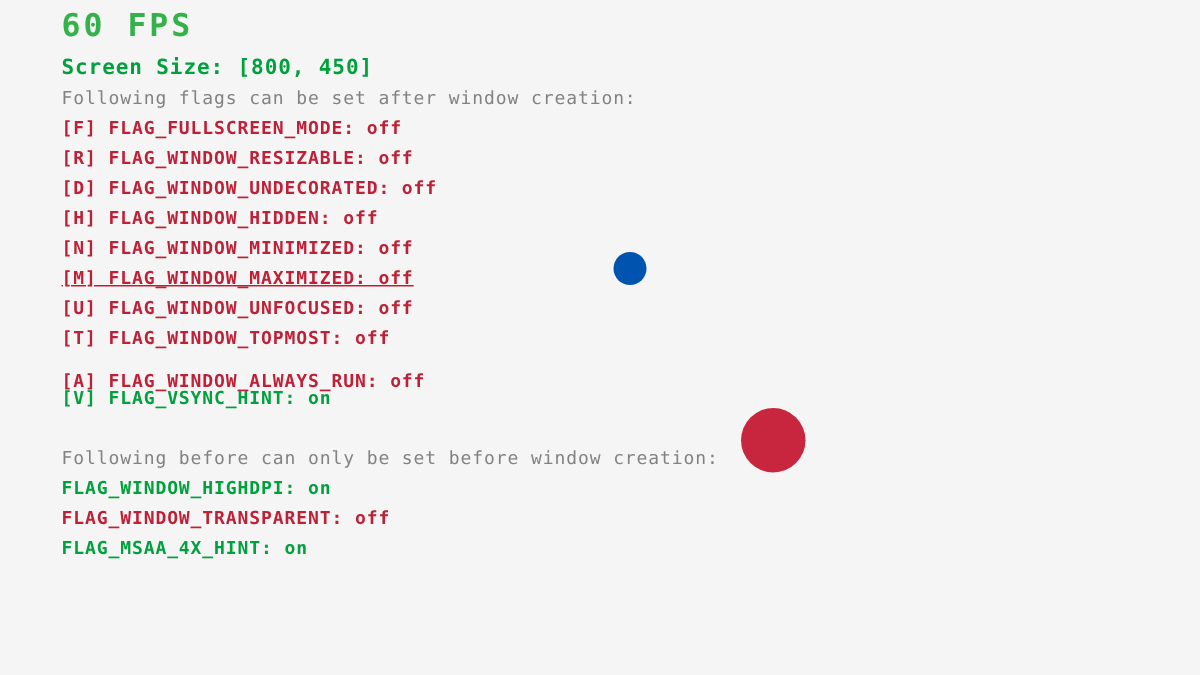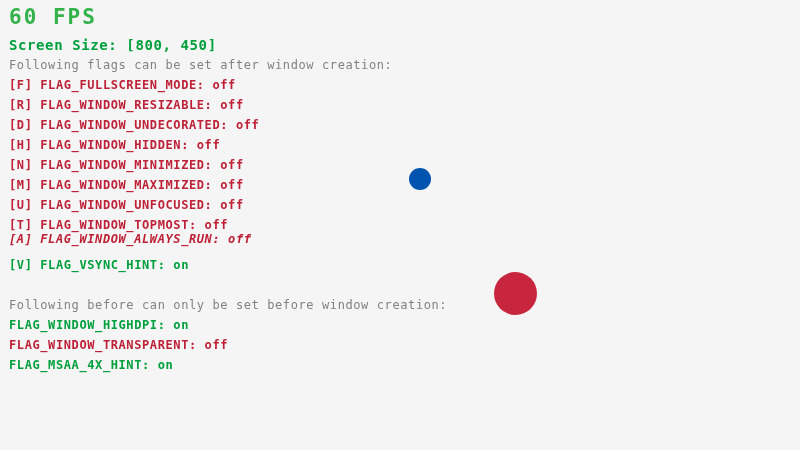--- a/index.html
+++ b/index.html
@@ -16,20 +16,21 @@
     font-family: "DejaVu Sans Mono", "Liberation Mono", monospace;
     -webkit-font-smoothing: none;
   }
 
   
   .txt {
     position: absolute;
     white-space: pre;
     letter-spacing: 0.5px;
     line-height: 1;
+    margin-left: 32px;
   }
 
   #fps-counter {
     left: 9px;
     top: 7px;
     font-size: 21px;
     font-weight: bold;
     letter-spacing: 2px;
     color: #33b249;
   }
@@ -74,24 +75,24 @@
 
   <div class="txt" id="screen-size-label">Screen Size: [800, 450]</div>
 
   <div id="sections-container">
       <div class="txt section-header" style="top: 59px; color: rgb(130, 130, 130);">Following flags can be set after window creation:</div>
       <div class="txt flag-line off" style="top: 79px;">[F] FLAG_FULLSCREEN_MODE: off</div>
       <div class="txt flag-line off" style="top: 99px;">[R] FLAG_WINDOW_RESIZABLE: off</div>
       <div class="txt flag-line off" style="top: 119px;">[D] FLAG_WINDOW_UNDECORATED: off</div>
       <div class="txt flag-line off" style="top: 139px;">[H] FLAG_WINDOW_HIDDEN: off</div>
       <div class="txt flag-line off" style="top: 159px;">[N] FLAG_WINDOW_MINIMIZED: off</div>
-      <div class="txt flag-line off" style="top: 179px;">[M] FLAG_WINDOW_MAXIMIZED: off</div>
+      <div class="txt flag-line off" style="top: 179px; text-decoration: underline;">[M] FLAG_WINDOW_MAXIMIZED: off</div>
       <div class="txt flag-line off" style="top: 199px;">[U] FLAG_WINDOW_UNFOCUSED: off</div>
       <div class="txt flag-line off" style="top: 219px; text-align: center;">[T] FLAG_WINDOW_TOPMOST: off</div>
-      <div class="txt flag-line off" style="top: 233px; font-style: italic;">[A] FLAG_WINDOW_ALWAYS_RUN: off</div>
+      <div class="txt flag-line off" style="top: 248px;">[A] FLAG_WINDOW_ALWAYS_RUN: off</div>
       <div class="txt flag-line on" style="top: 259px;">[V] FLAG_VSYNC_HINT: on</div>
       <div class="txt section-header" style="top: 299px; color: rgb(130, 130, 130);">Following before can only be set before window creation:</div>
       <div class="txt flag-line on" style="top: 319px;">FLAG_WINDOW_HIGHDPI: on</div>
       <div class="txt flag-line off" style="top: 339px;">FLAG_WINDOW_TRANSPARENT: off</div>
       <div class="txt flag-line on" style="top: 359px; text-align: center;">FLAG_MSAA_4X_HINT: on</div>
     </div>
 
   <div id="shapes-container">
       <div class="ball" style="left: 409px; top: 168px; width: 22px; height: 22px; background: rgb(0, 84, 176);"></div>
       <div class="ball" style="left: 494px; top: 272px; width: 43px; height: 43px; background: rgb(200, 37, 62);"></div>

